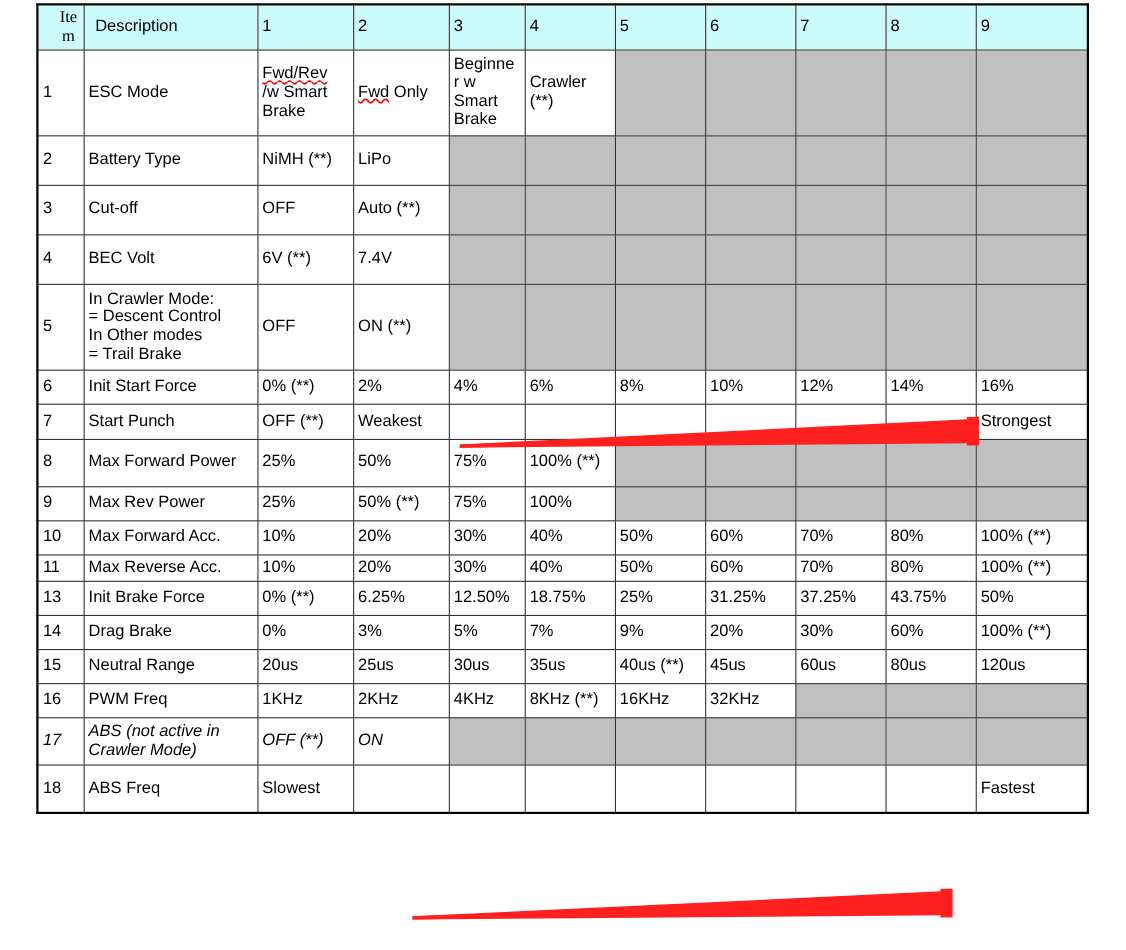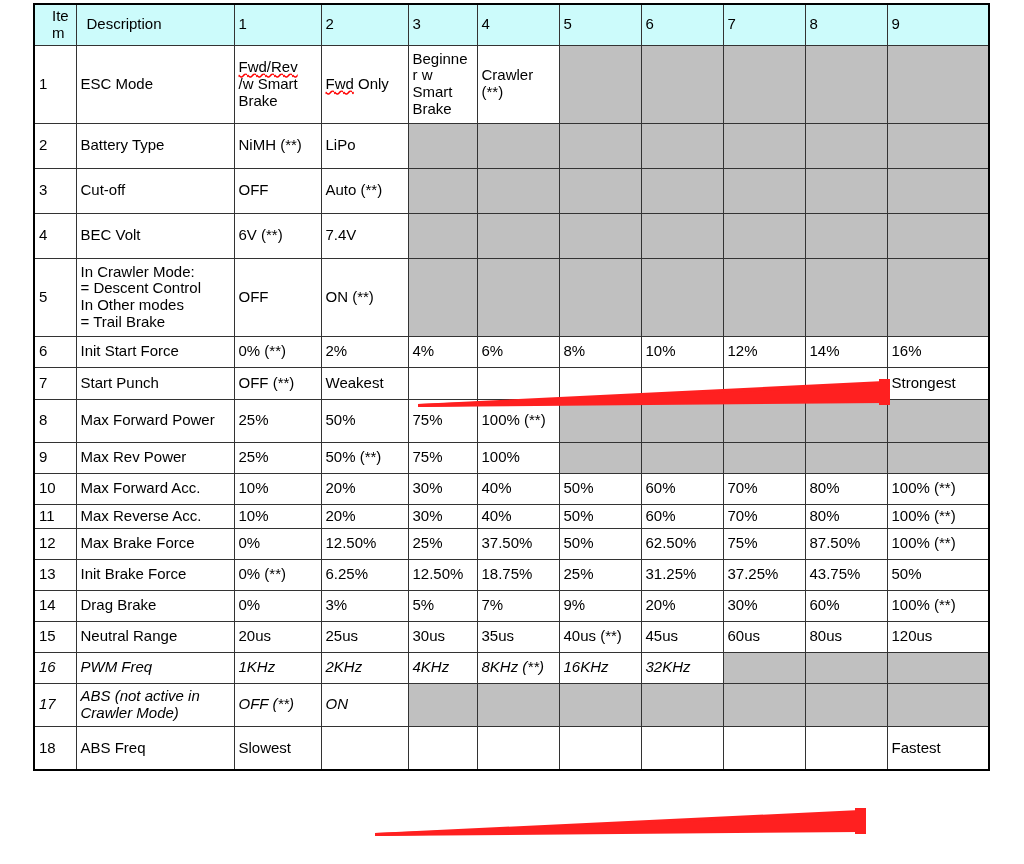--- a/index.html
+++ b/index.html
@@ -38,21 +38,21 @@
     overflow: hidden;
     word-wrap: break-word;
   }
   thead th {
     background: #ccfbfb;
     font-weight: bold;
     text-align: center;
     height: 30px;
     font-size: 15px;
   }
-  thead th.h-item { padding-left: 17px; padding-right: 3px;}
+  thead th.h-item { text-align: center; padding-left: 17px; padding-right: 3px; font-family: Liberation Serif, serif;}
   thead th.h-desc { text-align: left; padding-left: 10px;}
   td.c-item {
     text-align: center;
     font-size: 15px;
   }
   td.c-desc {
     text-align: left;
     padding-left: 6px;
   }
   td.gray { background: #c0c0c0; }
@@ -246,33 +246,20 @@
           <td>20%</td>
           <td>30%</td>
           <td>40%</td>
           <td>50%</td>
           <td>60%</td>
           <td>70%</td>
           <td>80%</td>
           <td>100% (**)</td>
         </tr>
         <tr style="height: 31px;">
-          <td class="c-item">12</td>
-          <td class="c-desc">Max Brake Force</td>
-          <td>0%</td>
-          <td>12.50%</td>
-          <td>25%</td>
-          <td>37.50%</td>
-          <td>50%</td>
-          <td>62.50%</td>
-          <td>75%</td>
-          <td>87.50%</td>
-          <td>100% (**)</td>
-        </tr>
-        <tr style="height: 31px;">
           <td class="c-item">13</td>
           <td class="c-desc">Init Brake Force</td>
           <td>0% (**)</td>
           <td>6.25%</td>
           <td>12.50%</td>
           <td>18.75%</td>
           <td>25%</td>
           <td>31.25%</td>
           <td>37.25%</td>
           <td>43.75%</td>
@@ -297,21 +284,21 @@
           <td>20us</td>
           <td>25us</td>
           <td>30us</td>
           <td>35us</td>
           <td>40us (**)</td>
           <td>45us</td>
           <td>60us</td>
           <td>80us</td>
           <td>120us</td>
         </tr>
-        <tr style="height: 31px; font-style: italic;">
+        <tr style="height: 31px;">
           <td class="c-item">16</td>
           <td class="c-desc">PWM Freq</td>
           <td>1KHz</td>
           <td>2KHz</td>
           <td>4KHz</td>
           <td>8KHz (**)</td>
           <td>16KHz</td>
           <td>32KHz</td>
           <td class="gray"></td>
           <td class="gray"></td>

